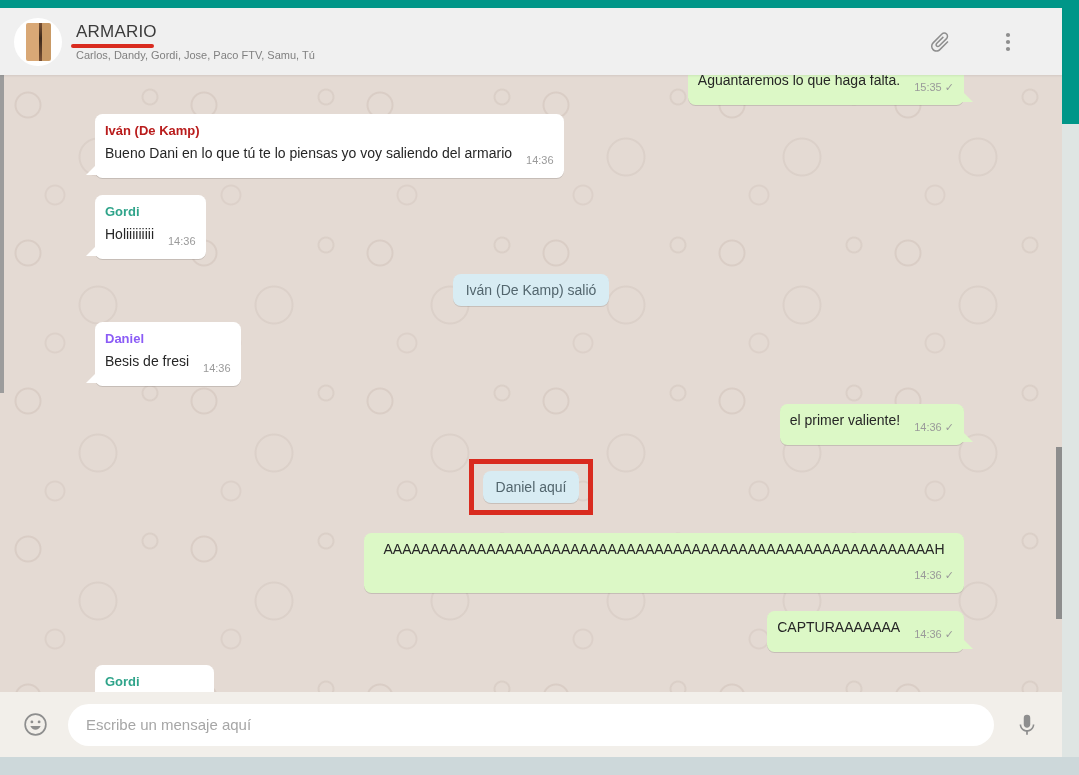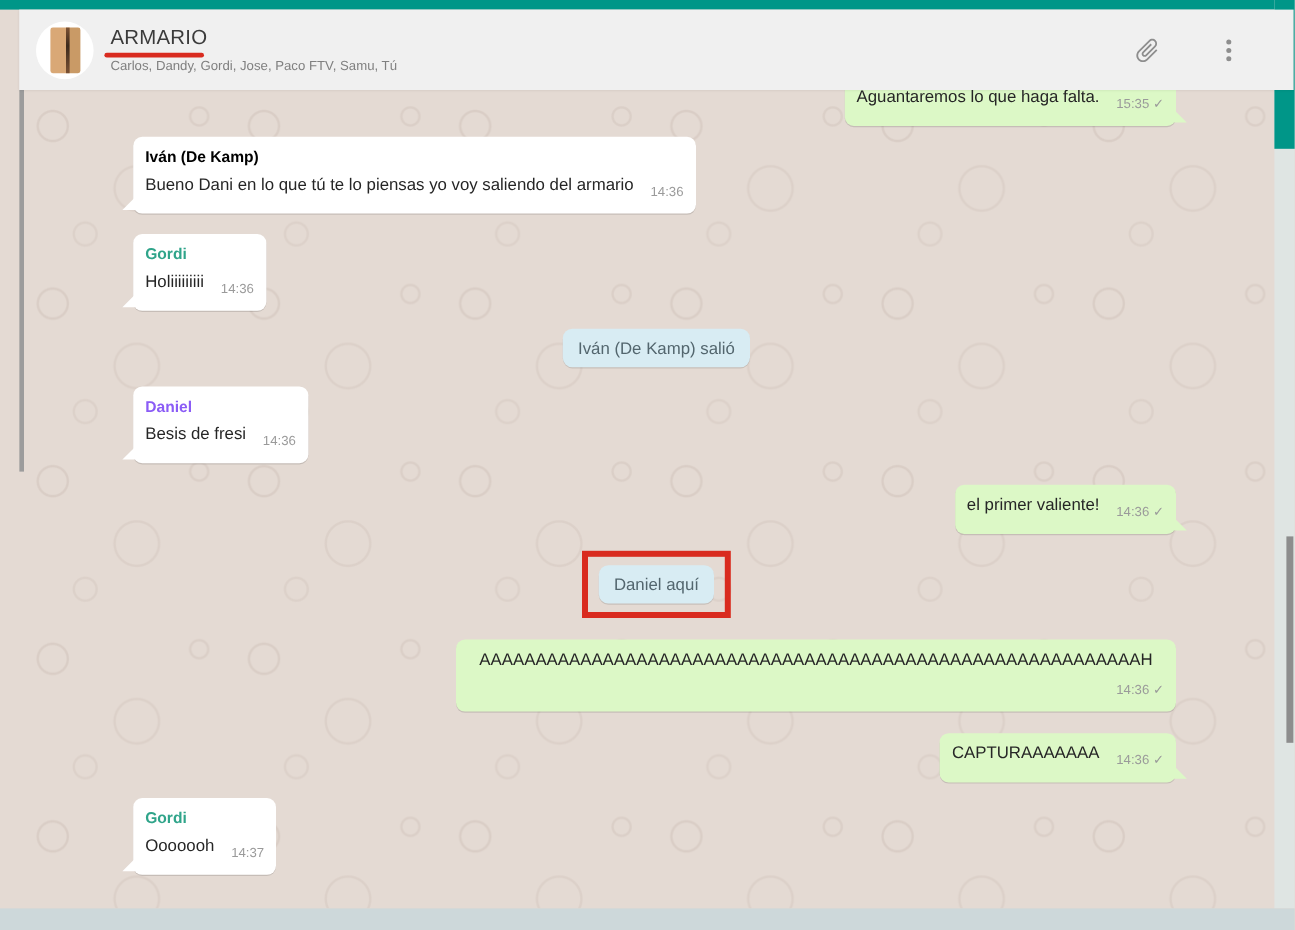--- a/index.html
+++ b/index.html
@@ -7,21 +7,21 @@
     font-family:"Liberation Sans", sans-serif; background:#e4dad3; }
 
   .stage { position:relative; width:1079px; height:775px; }
 
   
   .top-strip { position:absolute; left:0; top:0; width:1079px; height:8px; background:#009688; }
   .right-strip { position:absolute; right:0; top:0; width:17px; height:757px; background:#dfe5e3; }
   .right-strip .teal { width:17px; height:124px; background:#009688; }
   .bottom-strip { position:absolute; left:0; bottom:0; width:1079px; height:18px; background:#cdd8da; }
 
-  .app { position:absolute; left:16px; top:8px; width:1062px; height:749px; display:flex; flex-direction:column; }
+  .app { position:absolute; left:0; top:8px; width:1062px; height:749px; display:flex; flex-direction:column; }
 
   
   .header { position:relative; height:67px; background:#f0f0f0; display:flex; align-items:center;
     padding:0 20px 0 14px; z-index:5; box-shadow:0 1px 2px rgba(0,0,0,.08); }
   .avatar { width:48px; height:48px; border-radius:50%; background:#fff; display:flex;
     align-items:center; justify-content:center; overflow:hidden; flex:0 0 48px; cursor:pointer; }
   .wardrobe { width:25px; height:38px; background:linear-gradient(90deg,#d9a876 0 52%,#c99a66 52% 100%);
     border-radius:2px; position:relative; }
   .wardrobe .seam { position:absolute; left:52%; top:0; width:3px; height:100%;
     background:linear-gradient(#7a5134,#3c2a1c 40%,#7a5134); }
@@ -125,21 +125,21 @@
     </div>
 
     <div class="chat">
       <div class="left-edge"></div>
       <div class="scroll-thumb"></div>
       <div class="msg-list">
           <div class="msg-row out clipped">
             <div class="bubble bout"><span class="mtext">Aguantaremos lo que haga falta.</span><span class="meta">15:35 ✓</span></div>
           </div>
           <div class="msg-row in">
-            <div class="bubble bin"><div class="sender" style="color: #000000;">Iván (De Kamp)</div><span class="mtext">Bueno Dani en lo que tú te lo piensas yo voy saliendo del armario</span><span class="meta">14:36</span></div>
+            <div class="bubble bin"><div class="sender" style="color: #b91c1c;">Iván (De Kamp)</div><span class="mtext">Bueno Dani en lo que tú te lo piensas yo voy saliendo del armario</span><span class="meta">14:36</span></div>
           </div>
           <div class="msg-row in">
             <div class="bubble bin"><div class="sender" style="color: rgb(47, 164, 138);">Gordi</div><span class="mtext">Holiiiiiiiii</span><span class="meta">14:36</span></div>
           </div>
           <div class="msg-row system">
             <div class="sys-bubble">Iván (De Kamp) salió</div>
           </div>
           <div class="msg-row in">
             <div class="bubble bin"><div class="sender" style="color: #8b5cf6;">Daniel</div><span class="mtext">Besis de fresi</span><span class="meta">14:36</span></div>
           </div>
@@ -156,19 +156,35 @@
           </div>
           <div class="msg-row out">
             <div class="bubble bout"><span class="mtext">CAPTURAAAAAAA</span><span class="meta">14:36 ✓</span></div>
           </div>
           <div class="msg-row in">
             <div class="bubble bin"><div class="sender" style="color: rgb(47, 164, 138);">Gordi</div><span class="mtext">Ooooooh</span><span class="meta">14:37</span></div>
           </div>
         </div>
     </div>
 
+    <div class="composer">
+      <div class="icon-btn">
+        <svg viewBox="0 0 24 24" width="27" height="27">
+          <circle cx="12" cy="12" r="9.2" fill="none" stroke="#8e8e8e" stroke-width="1.5"></circle>
+          <circle cx="8.8" cy="9.7" r="1.25" fill="#8e8e8e"></circle>
+          <circle cx="15.2" cy="9.7" r="1.25" fill="#8e8e8e"></circle>
+          <path d="M7.4 13.3c.95 2.1 2.6 3.4 4.6 3.4s3.65-1.3 4.6-3.4z" fill="#8e8e8e"></path>
+        </svg>
+      </div>
+      <input class="msg-input" type="text" placeholder="Escribe un mensaje aquí" style="">
+      <div class="icon-btn">
+        <svg viewBox="0 0 24 24" width="26" height="26">
+          <path fill="#8e8e8e" d="M12 14.5c1.66 0 3-1.34 3-3V5.5a3 3 0 0 0-6 0v6c0 1.66 1.34 3 3 3zm5.3-3c0 3-2.54 5.1-5.3 5.1S6.7 14.5 6.7 11.5H5.2c0 3.41 2.72 6.23 6 6.72V21h1.6v-2.78c3.28-.49 6-3.31 6-6.72h-1.5z"></path>
+        </svg>
+      </div>
+    </div>
   </div>
 
   <div class="right-strip">
     <div class="teal"></div>
   </div>
   <div class="bottom-strip"></div>
 </div>
 
 </body></html>

